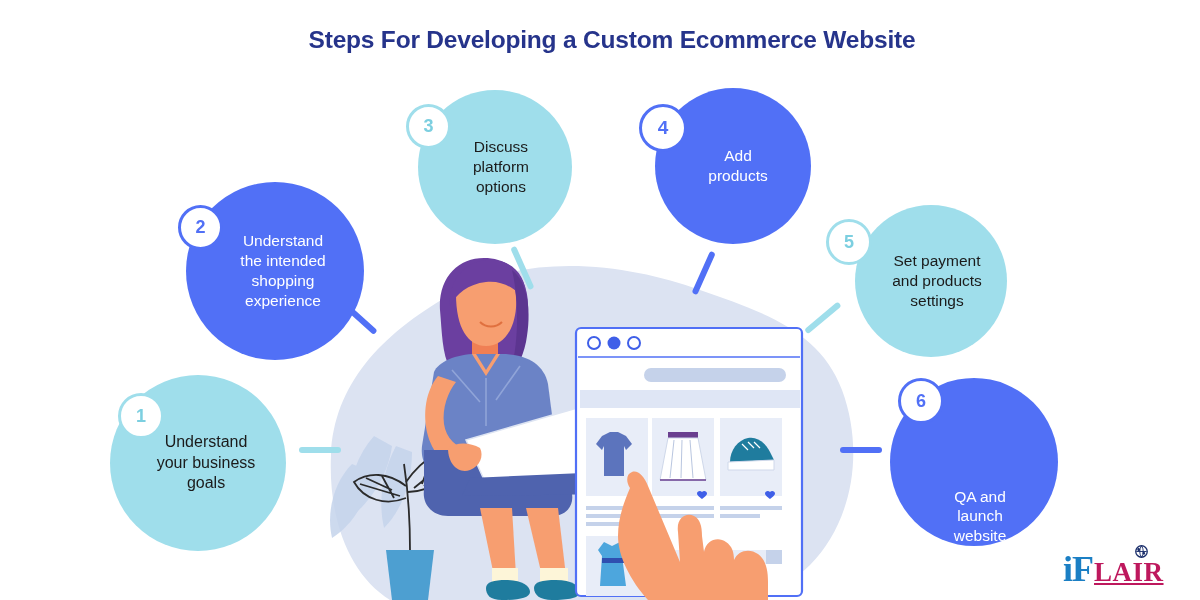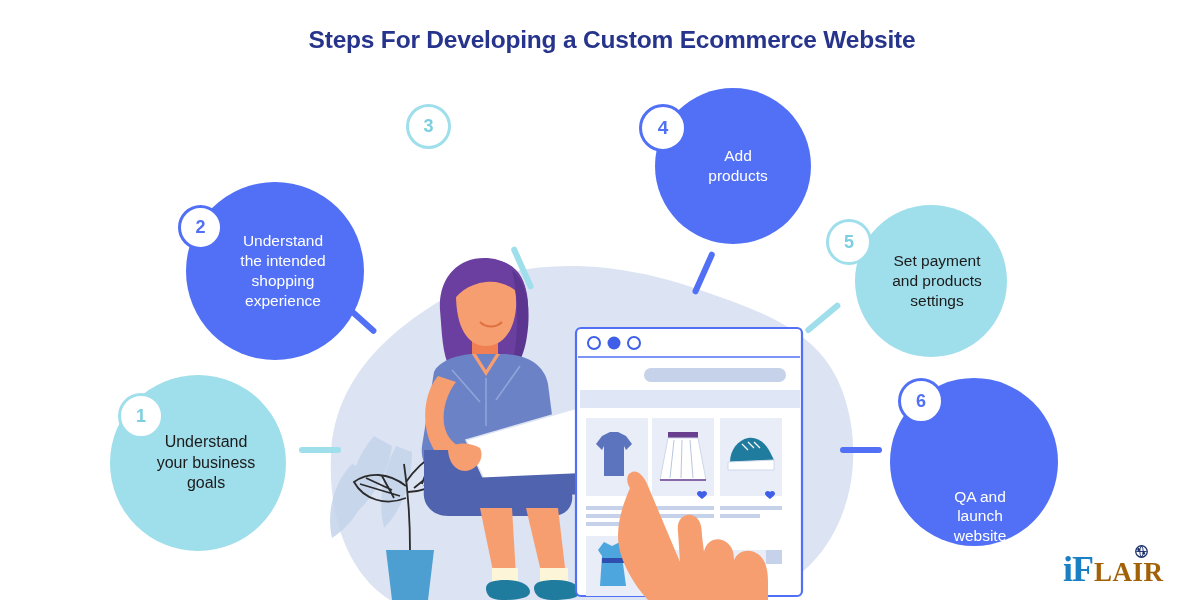--- a/index.html
+++ b/index.html
@@ -96,21 +96,21 @@
   .logo {
     position: absolute;
     left: 1063px; top: 548px;
     display: flex; align-items: baseline;
     font-family: "Liberation Serif", serif;
     font-weight: 700;
     user-select: none;
   }
   .logo .lg-i { font-size: 36px; color: #1b7fc4; letter-spacing: -1px; }
   .logo .lg-f { font-size: 36px; color: #1b7fc4; letter-spacing: 0px; }
-  .logo .lg-rest { font-size: 27px; color: #a16207; letter-spacing: 0.5px; }
+  .logo .lg-rest { font-size: 27px; color: #be185d; letter-spacing: 0.5px; text-decoration: underline; }
   .logo-globe { position: absolute; left: 72px; top: -3px; width: 13px; height: 13px; }
 </style>
 </head>
 <body>
 
 <div id="stage">
 
   <div class="title">Steps For Developing a Custom Ecommerce Website</div>
 
   <svg class="blob" viewBox="0 0 530 345">
@@ -254,20 +254,25 @@
   <div class="badge badge-cyan" id="badge-1">1</div>
 
   <div class="step step-blue" id="step-2">
     <div class="step-text">Understand
 the intended
 shopping
 experience</div>
   </div>
   <div class="badge badge-blue" id="badge-2">2</div>
 
+  <div class="step step-cyan" id="step-3">
+    <div class="step-text">Discuss
+platform
+options</div>
+  </div>
   <div class="badge badge-cyan" id="badge-3">3</div>
 
   <div class="step step-blue" id="step-4">
     <div class="step-text">Add
 products</div>
   </div>
   <div class="badge badge-blue" id="badge-4">4</div>
 
   <div class="step step-cyan" id="step-5">
     <div class="step-text">Set payment

